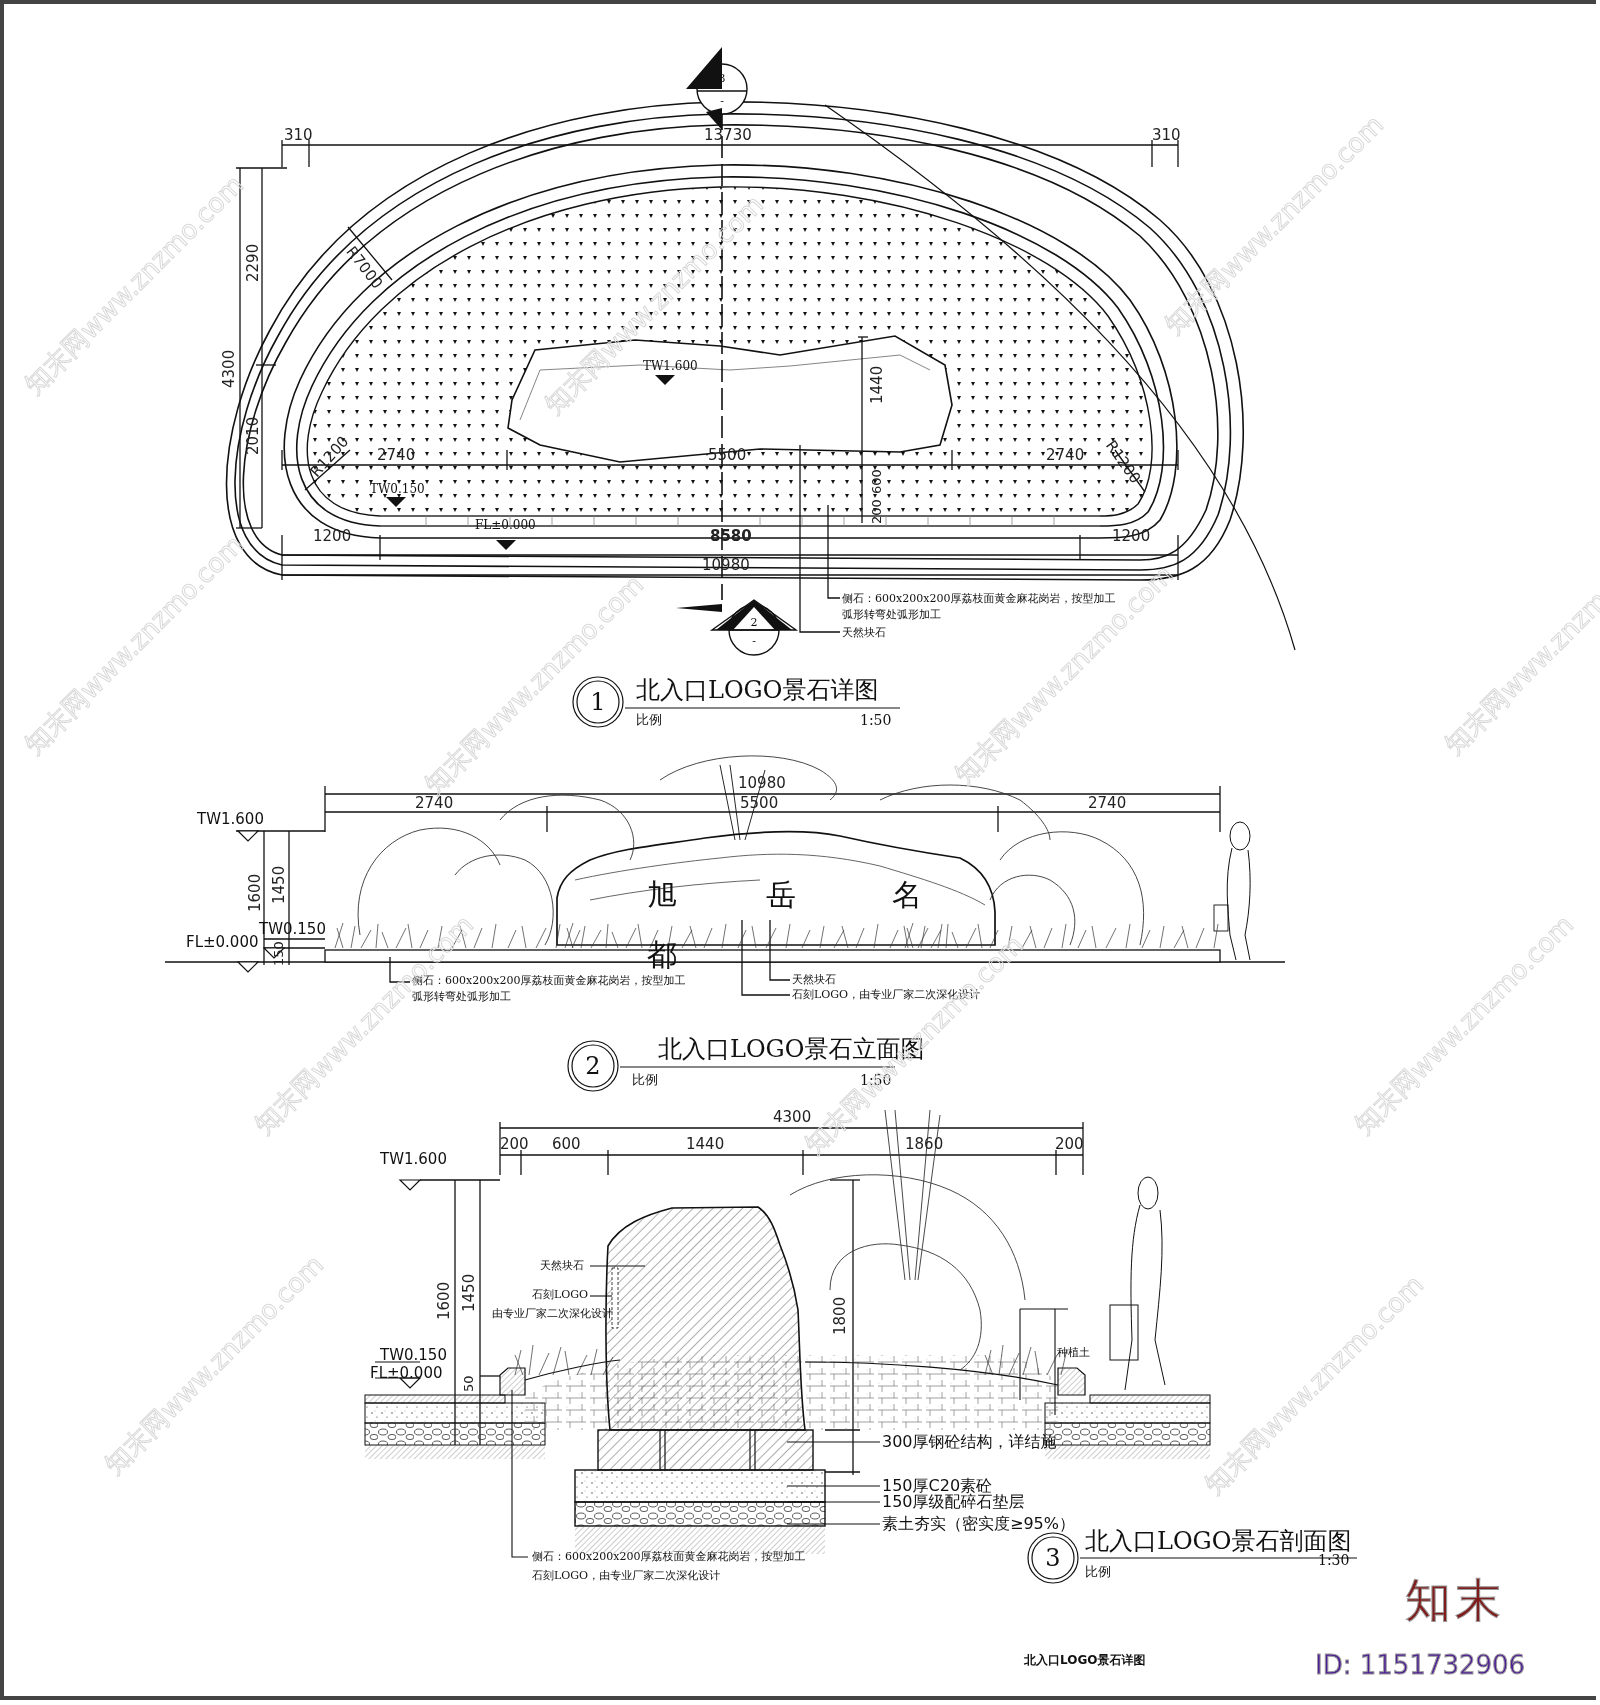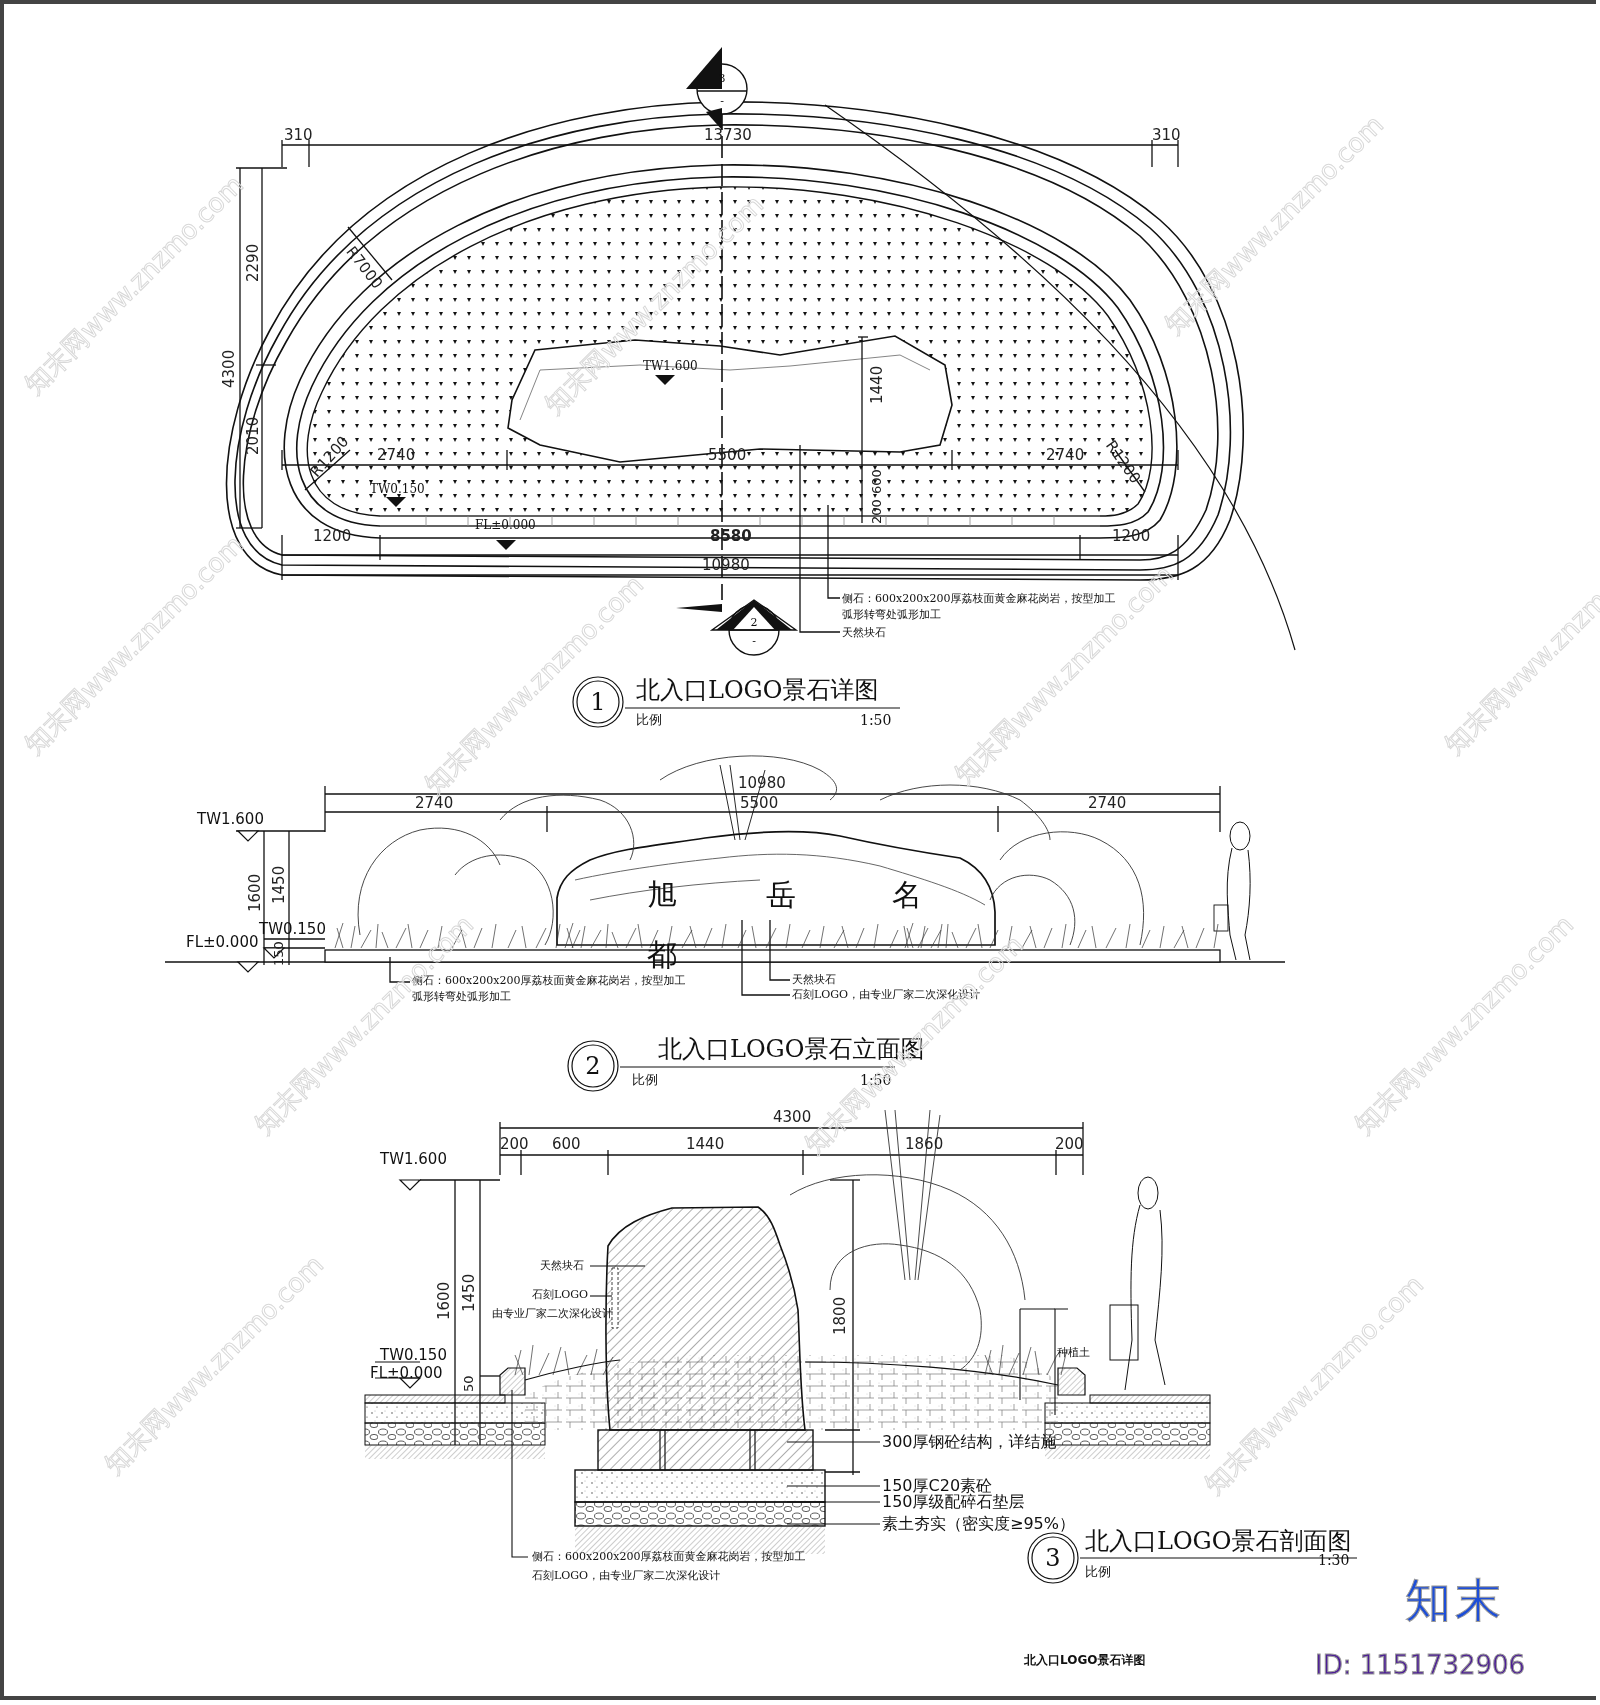--- a/index.html
+++ b/index.html
@@ -11,21 +11,21 @@
   .dimv{transform:rotate(-90deg);transform-origin:left top;}
   .note{font-family:"DejaVu Serif",serif;font-size:11px;color:#111;}
   .note-lg{font-size:16px;font-family:"DejaVu Sans",sans-serif;}
   .level{font-family:"DejaVu Sans",sans-serif;font-size:15px;}
   .title-main{font-family:"DejaVu Serif",serif;font-size:24px;}
   .scale-l{font-family:"DejaVu Serif",serif;font-size:13px;}
   .scale-r{font-family:"DejaVu Serif",serif;font-size:14px;}
   .badge-num{font-family:"DejaVu Serif",serif;font-size:24px;text-align:center;width:40px;}
   .carve{font-family:"DejaVu Serif",serif;font-size:30px;}
   .footer{font-family:"DejaVu Sans",sans-serif;font-size:12px;font-weight:bold;}
-  .wm-logo{font-family:"DejaVu Sans",sans-serif;font-size:46px;color:#1d4ed8;-webkit-text-stroke:1px #999;letter-spacing:4px;}
+  .wm-logo{font-family:"DejaVu Sans",sans-serif;font-size:46px;color:#7f1d1d;-webkit-text-stroke:1px #999;letter-spacing:4px;}
   .wm-id{font-family:"DejaVu Sans",sans-serif;font-size:26px;color:#4c1d95;-webkit-text-stroke:1px #999;}
   .wm-diag{font-family:"DejaVu Sans",sans-serif;font-size:26px;color:rgba(255,255,255,0);-webkit-text-stroke:1px #d8d8d8;transform:rotate(-45deg);transform-origin:left top;}
   .sec-mark{font-family:"DejaVu Serif",serif;font-size:11px;text-align:center;width:30px;}
 </style>
 </head>
 <body>
 
 <div class="frame"></div>
 
 <svg width="1600" height="1705" viewBox="0 0 1600 1705">

